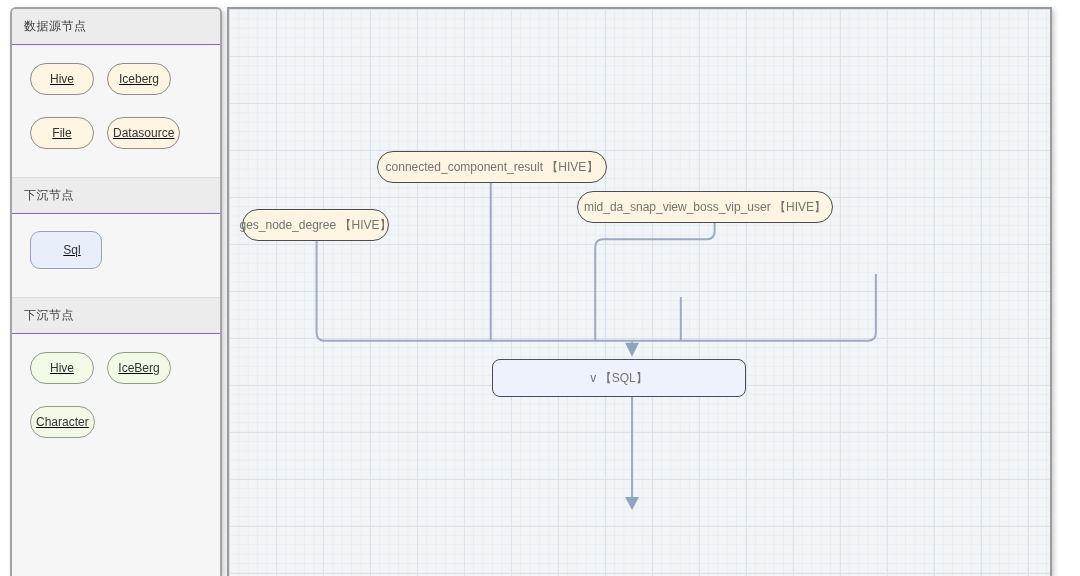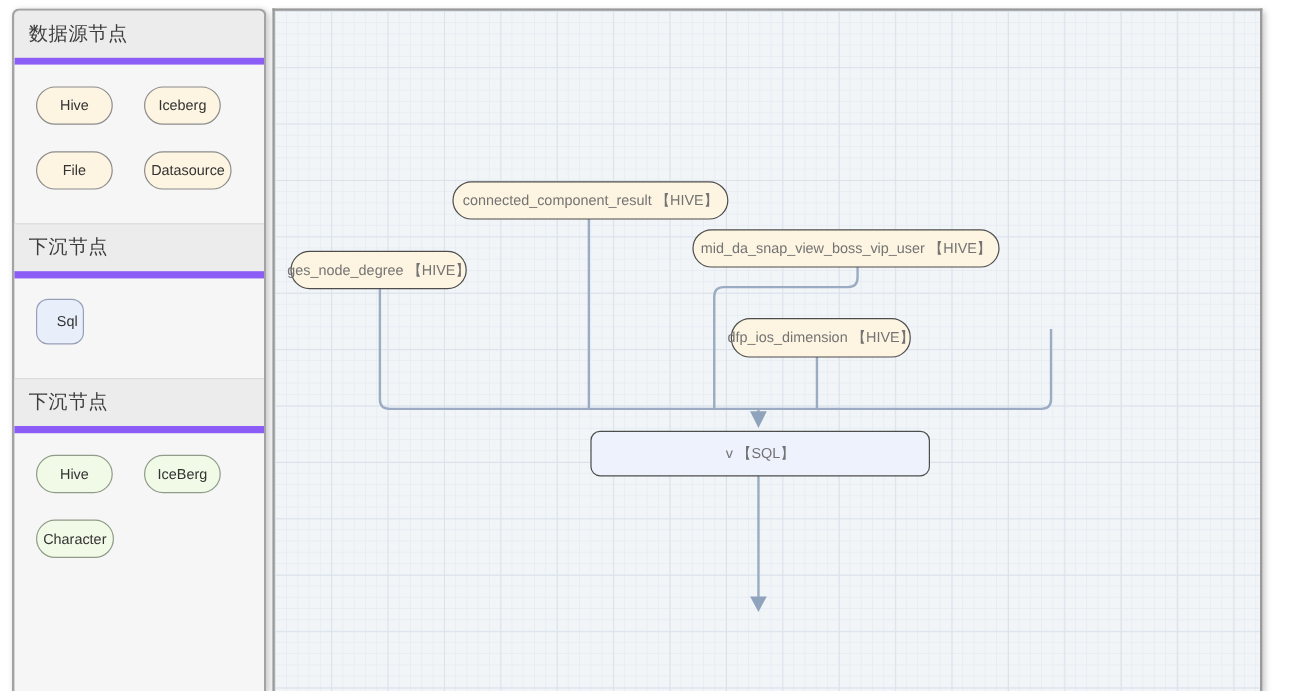--- a/index.html
+++ b/index.html
@@ -9,35 +9,35 @@
     background:#ffffff;
   }
   
   .sidebar{
     position:absolute;left:10px;top:7px;width:212px;height:569px;
     background:#f6f6f6;border:2px solid #a3a3a3;border-bottom:none;
     border-radius:6px 6px 0 0;box-sizing:border-box;
     box-shadow:2px 2px 5px rgba(0,0,0,.22);
   }
   .section-header{
-    background:#ececec;border-bottom:6px solid #8b5cf6;border-top:1px solid #dcdcdc;
-    padding:9px 12px;font-size:16px;color:#3c3c3c;letter-spacing:.5px;
+    background:#ececec;border-bottom:1px solid #8b5cf6;border-top:1px solid #dcdcdc;
+    padding:9px 12px;font-size:12px;color:#3c3c3c;letter-spacing:.5px;
   }
   .section-header:first-child{border-top:none;border-radius:4px 4px 0 0;}
   .section-body{padding:18px 14px 6px 18px;}
-  .pill-row{display:flex;gap:26px;margin-bottom:22px;align-items:center;}
+  .pill-row{display:flex;gap:13px;margin-bottom:22px;align-items:center;text-decoration:underline;}
   .pill{
     min-width:64px;height:32px;padding:0 5px;border-radius:17px;
     background:#fdf5e1;border:1px solid #8c8c8c;
     font-size:12px;color:#333;font-family:inherit;
     display:inline-flex;align-items:center;justify-content:center;cursor:grab;
   }
   .pill.green{background:#f1fae6;border-color:#8f9c88;}
   .btn-rect{
-    width:40px;height:38px;border-radius:10px;
+    width:72px;height:38px;border-radius:10px;
     background:#e9eefb;border:1px solid #97a0b8;
     font-size:12px;color:#333;font-family:inherit;
     display:inline-flex;align-items:center;justify-content:center;cursor:grab;padding-left:18px;
   }
   
   .canvas{
     position:absolute;left:227px;top:7px;width:825px;height:569px;
     box-sizing:border-box;border:2px solid #9a9a9a;border-bottom:none;
     background-color:#f1f5f8;
     background-image:
@@ -56,21 +56,21 @@
     white-space:nowrap;cursor:move;
   }
   .node.exec{background:#eef2fc;border-radius:8px;}
   .node.sink{background:#f3fbea;border-radius:22px;}
   
   #n-connected{left:148px;top:142px;width:230px;height:32px;}
   #n-ges{left:13px;top:200px;width:147px;height:32px;}
   #n-mid{left:348px;top:182px;width:256px;height:32px;}
   #n-android{left:545px;top:235px;width:213px;height:31px;}
   #n-ios{left:380px;top:256px;width:150px;height:33px;}
-  #n-v{left:263px;top:350px;width:283px;height:38px;}
+  #n-v{left:263px;top:350px;width:254px;height:38px;}
   #n-sink{left:250px;top:503px;width:311px;height:43px;}
 </style>
 </head>
 <body>
 
 <div class="stage">
 
   <aside class="sidebar">
     <div class="section-header">数据源节点</div>
     <div class="section-body">
@@ -122,17 +122,16 @@
       </g>
       <g fill="#8fa3bd" stroke="none">
         <polygon points="398,335 412,335 405,349"></polygon>
         <polygon points="398,490 412,490 405,503"></polygon>
       </g>
     </svg>
 
     <div class="node" id="n-connected">connected_component_result 【HIVE】</div>
     <div class="node" id="n-ges">ges_node_degree 【HIVE】</div>
     <div class="node" id="n-mid">mid_da_snap_view_boss_vip_user 【HIVE】</div>
-    <div class="node" id="n-ios">dfp_ios_dimension 【HIVE】</div>
     <div class="node exec" id="n-v">v 【SQL】</div>
   </div>
 
 </div>
 
 </body></html>

